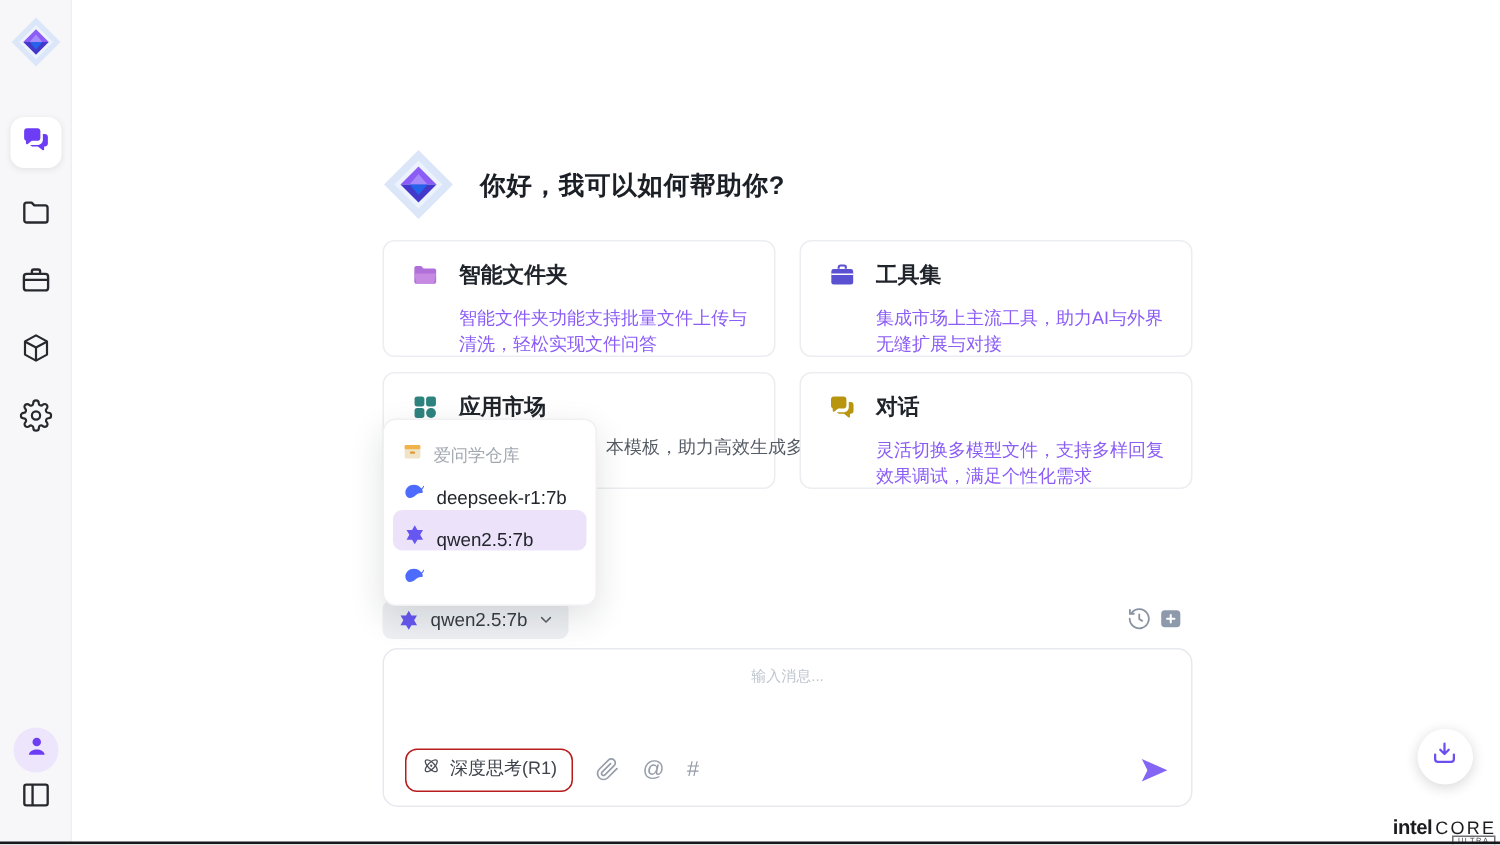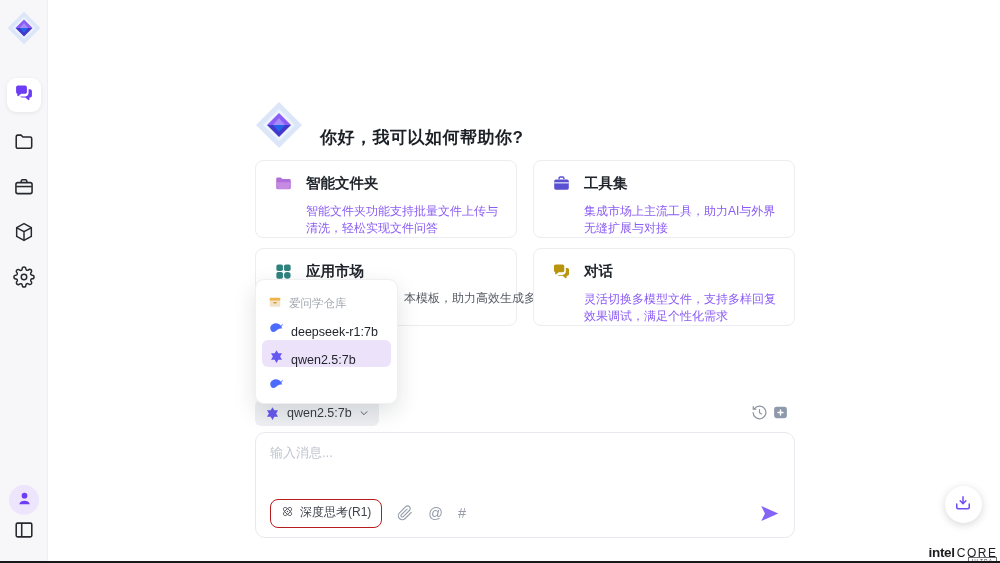--- a/index.html
+++ b/index.html
@@ -11,21 +11,21 @@
   .sidebar { position:absolute; left:0; top:0; width:48px; height:563px; background:#f7f7f9; border-right:1px solid #efeff2; }
   .side-logo { position:absolute; left:7px; top:11px; width:34px; height:34px; }
   .nav-item { position:absolute; left:13px; width:22px; height:22px; color:#27292e; cursor:pointer; }
   .nav-item svg { width:100%; height:100%; display:block; }
   .nav-active { position:absolute; left:7px; top:78px; width:34px; height:34px; background:#fff; border-radius:9px; box-shadow:0 1px 4px rgba(0,0,0,.08); display:flex; align-items:center; justify-content:center; color:#6c3df4; cursor:pointer; }
   .nav-active svg { width:20px; height:20px; }
   .user-wrap { position:absolute; left:9px; top:485px; width:30px; height:30px; border-radius:50%; background:#ece5fc; display:flex; align-items:center; justify-content:center; color:#6c3df4; cursor:pointer; }
   .user-wrap svg { width:17px; height:17px; }
 
   
-  .greeting { position:absolute; left:255px; top:97px; height:52px; display:flex; align-items:flex-end; gap:17px; }
+  .greeting { position:absolute; left:255px; top:97px; height:52px; display:flex; align-items:center; gap:17px; }
   .greet-logo { width:48px; height:48px; }
   .greet-title { font-size:17px; font-weight:bold; color:#1b1f26; letter-spacing:.5px; }
 
   
   .cards { position:absolute; left:255px; top:160px; width:540px; display:grid; grid-template-columns:262px 262px; column-gap:16px; row-gap:10px; }
   .card { position:relative; height:78px; background:#fff; border:1px solid #ebedf0; border-radius:8px; padding:13px 16px 0 18px; cursor:pointer; }
   .card-head { display:flex; align-items:flex-start; gap:13px; }
   .card-head svg { width:19px; height:19px; flex:0 0 auto; }
   .card-title { font-size:14.5px; font-weight:bold; color:#20242b; }
   .card-desc { margin:6px 0 0 32px; font-size:12px; line-height:17px; color:#8b5cf6; }
@@ -45,21 +45,21 @@
   .model-pill svg.m { width:15px; height:15px; }
   .model-label { font-size:12.5px; color:#383d44; }
   .chev { width:10px; height:10px; color:#585e66; }
   .row-icon { position:absolute; top:4px; width:17px; height:17px; color:#8a93a1; cursor:pointer; }
   .row-icon svg { width:100%; height:100%; }
   .icon-history { left:496px; }
   .icon-newchat { left:517px; }
 
   
   .composer { position:absolute; left:255px; top:432px; width:540px; height:106px; border:1px solid #e7e9ee; border-radius:10px; background:#fff; }
-  .composer textarea { position:absolute; left:14px; top:11px; right:14px; height:50px; border:none; outline:none; resize:none; background:transparent; font-family:"Liberation Sans","DejaVu Sans",sans-serif; font-size:13px; color:#30343b; }
+  .composer textarea { position:absolute; left:14px; top:11px; right:14px; height:50px; border:none; outline:none; resize:none; background:transparent; font-family:"Liberation Sans","DejaVu Sans",sans-serif; font-size:10px; color:#30343b;text-align:center; }
   .composer textarea::placeholder { color:#bfc5cf; }
   .composer-toolbar { position:absolute; left:14px; right:14px; bottom:10px; height:28px; display:flex; align-items:center; gap:15px; }
   .deep-pill { display:inline-flex; align-items:center; gap:6px; padding:4px 10px 5px; border:1px solid #b91c1c; border-radius:8px; cursor:pointer; background:#fff; }
   .deep-pill svg { width:13px; height:13px; color:#4a4f58; }
   .deep-label { font-size:12px; color:#3e434b; }
   .attach-icon { width:16px; height:16px; color:#969da9; cursor:pointer; }
   .attach-icon svg { width:100%; height:100%; }
   .glyph-icon { font-size:14.5px; color:#969da9; cursor:pointer; line-height:16px; }
   .send-btn { margin-left:auto; width:21px; height:21px; color:#8465f6; cursor:pointer; }
   .send-btn svg { width:100%; height:100%; }

